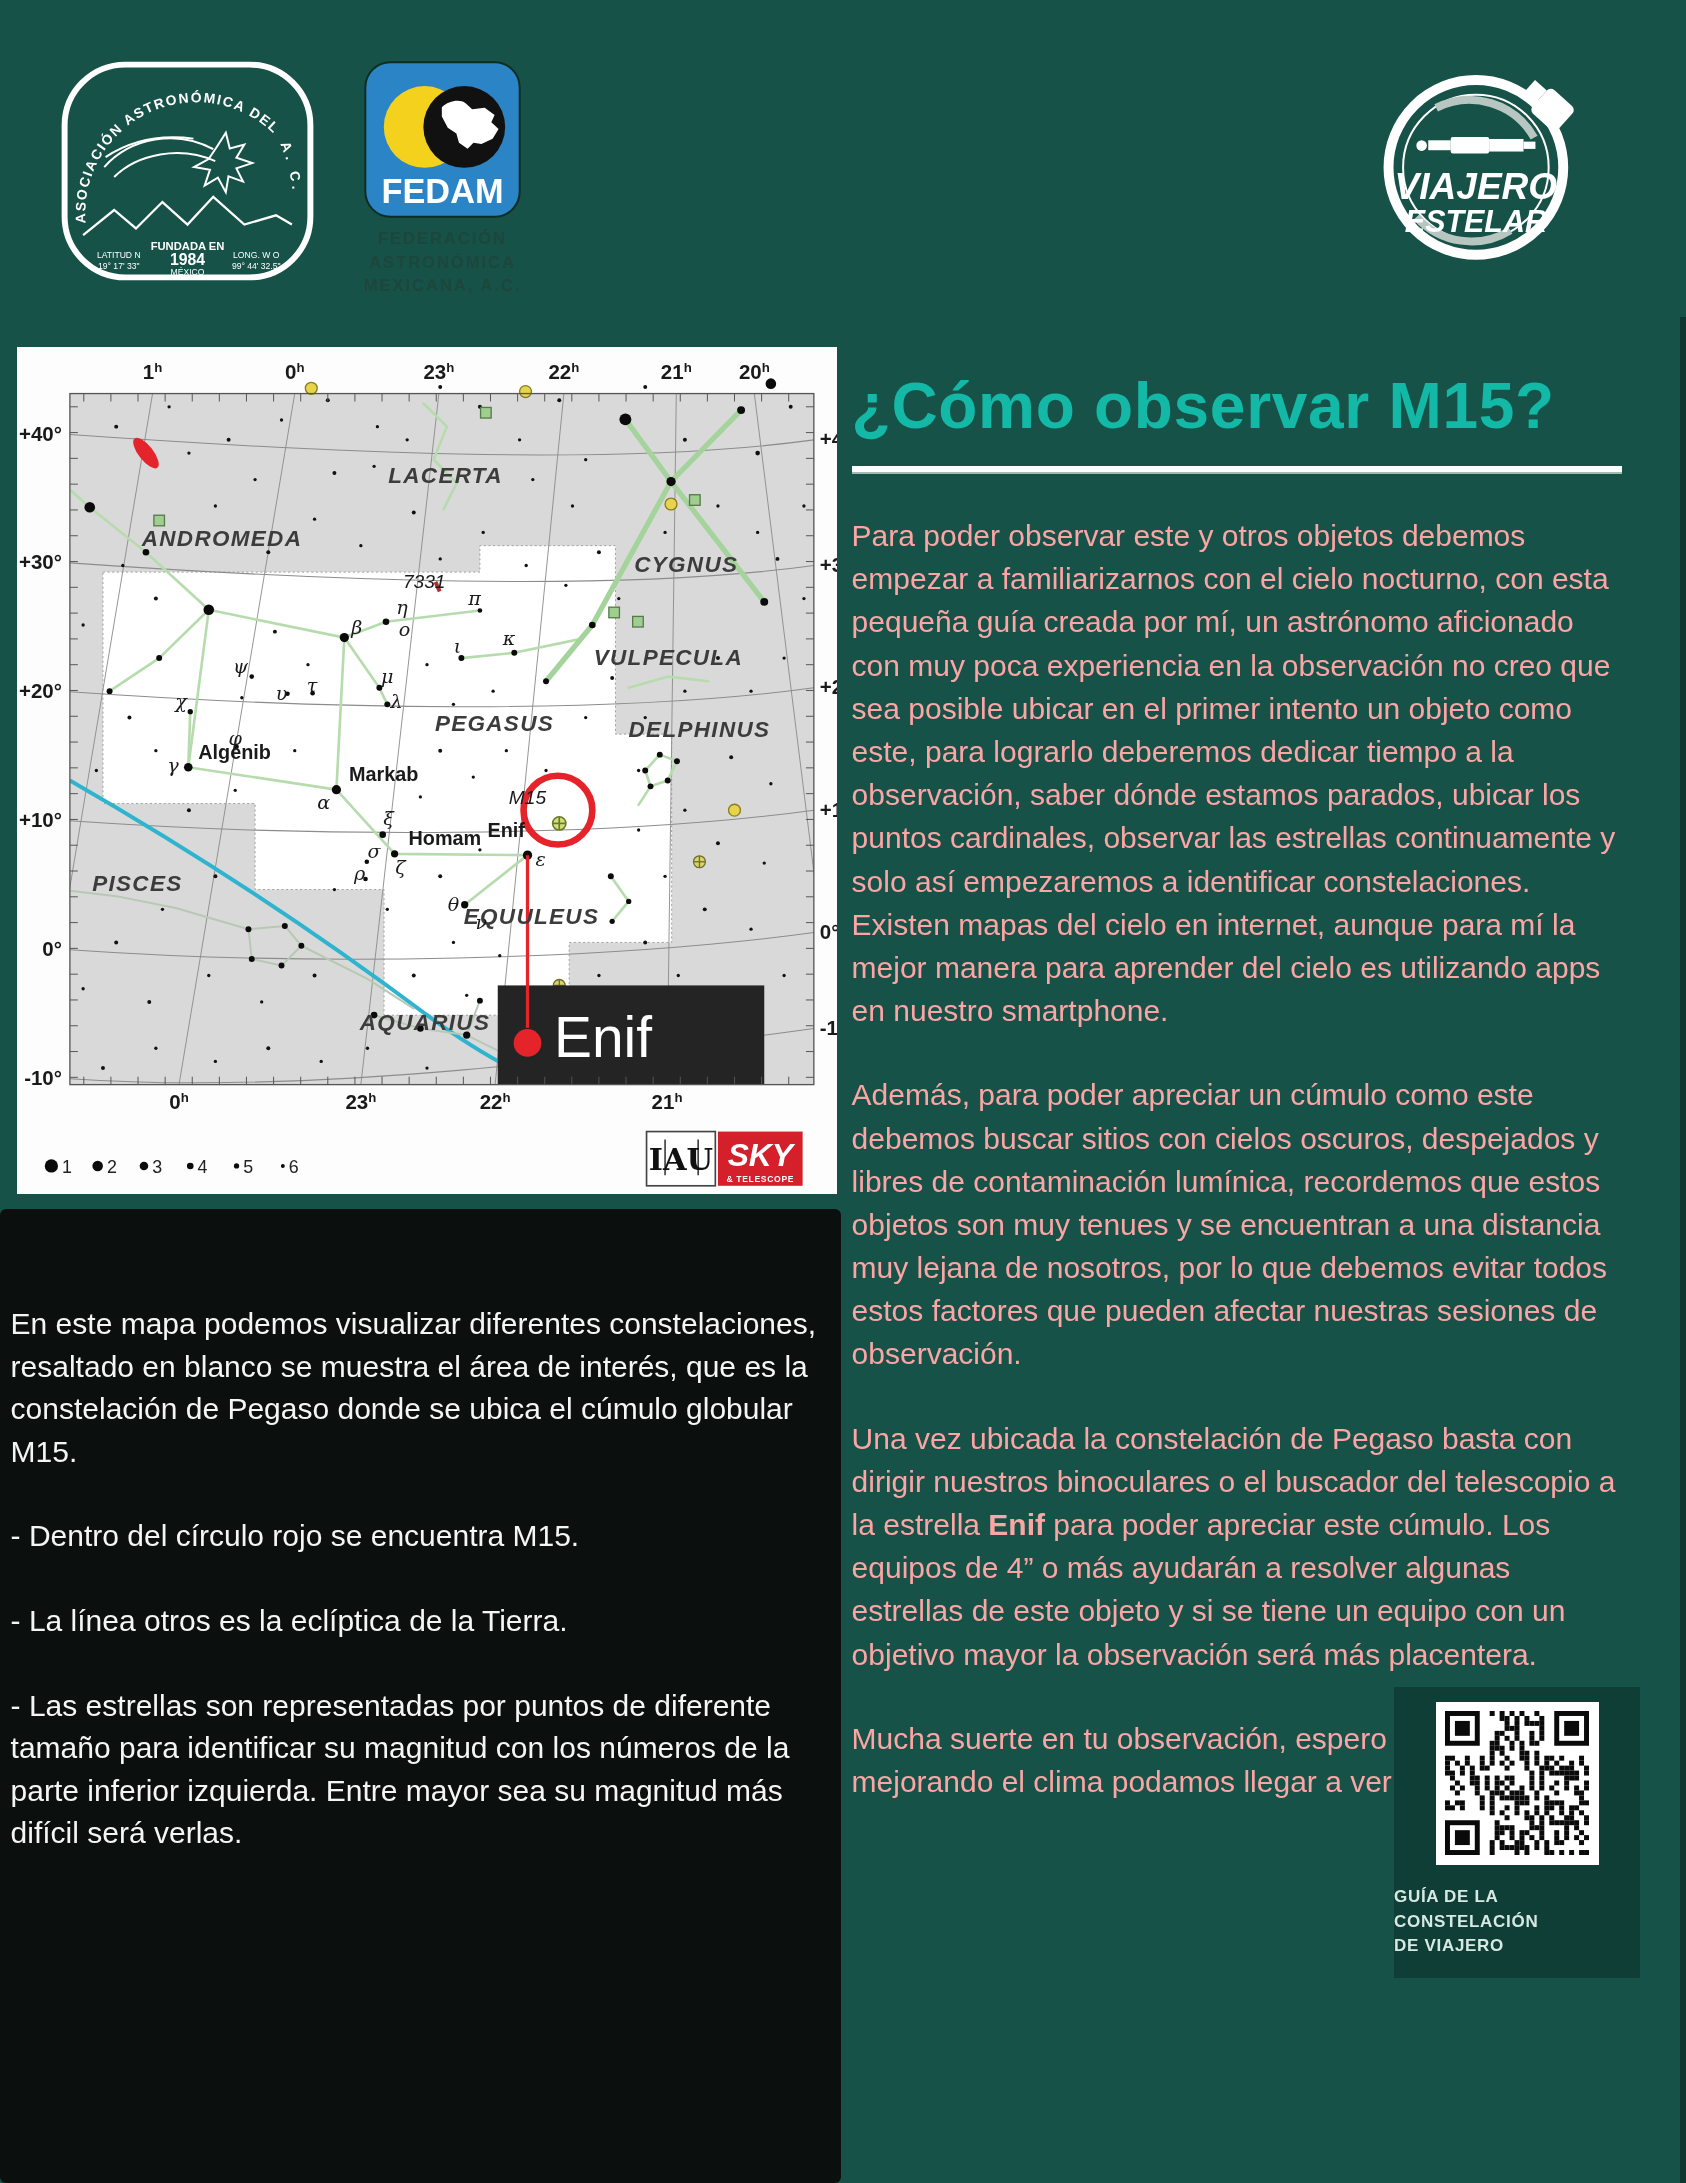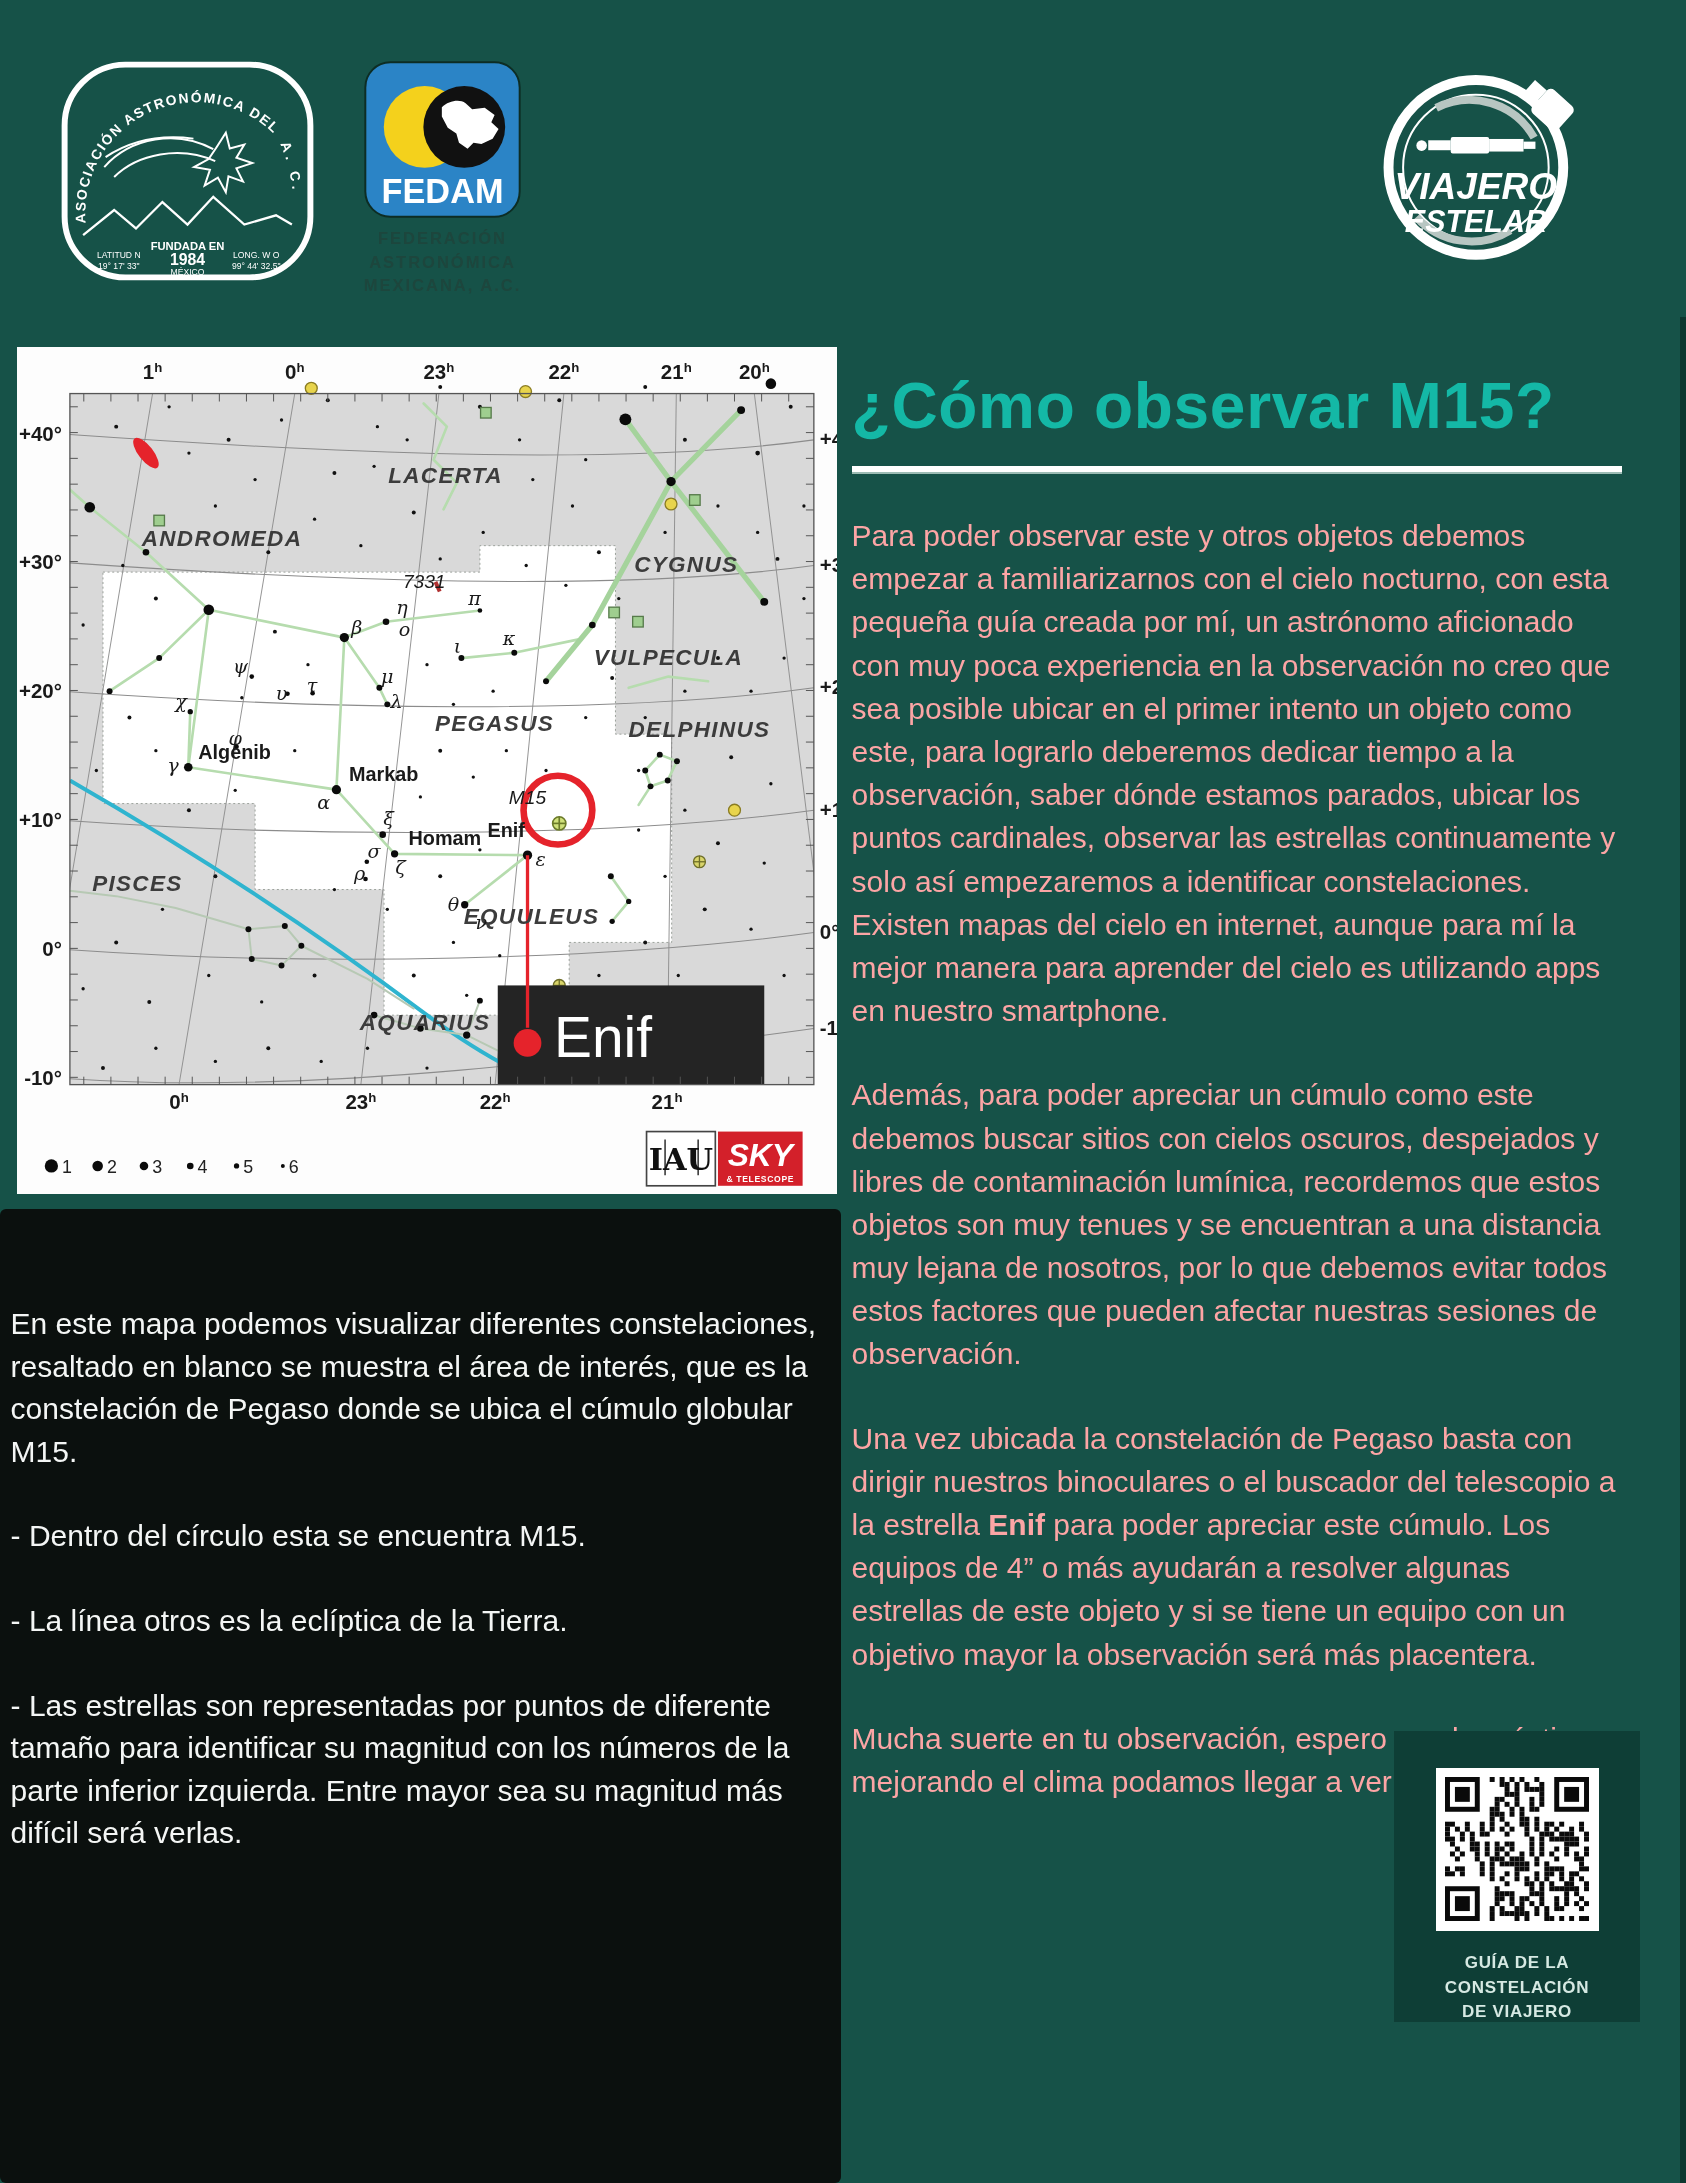--- a/index.html
+++ b/index.html
@@ -29,22 +29,22 @@
   .article {
     position:absolute; left:841px; top:317px; width:839px; height:1866px;
     padding:52px 58px 0 10.6px;
   }
   .article h1 { font-size:64px; font-weight:600; color:#14b8a6; letter-spacing:0.7px; }
   .title-rule { margin-top:22.5px; margin-bottom:40px; height:8.6px; background:#ffffff; border-bottom:2px solid #9dbcb4; }
   .article p { font-size:30px; font-weight:500; line-height:1.44; color:#fca5a5; margin-bottom:41px; }
   .article p strong { font-weight:800; }
   
   .qr-panel {
-    position:absolute; left:1394px; top:1731px; width:246px; height:291px;
-    background:#0e3e36; text-align:center; padding-top:37px;
+    position:absolute; left:1394px; top:1687px; width:246px; height:291px;
+    background:#0e3e36; text-align:left; padding-top:15px;
   }
   .qr-white { width:163px; height:163px; background:#ffffff; margin:0 auto; padding:9.3px; }
   .qr-caption { margin-top:20px; font-size:17px; font-weight:bold; letter-spacing:0.7px; color:#d6e9e3; line-height:1.45; }
   .right-edge { position:absolute; right:0; top:317px; width:6.6px; height:1866px; background:#0d372f; }
   svg text { user-select:none; }
 </style>
 </head>
 <body>
 
 <div class="header">
@@ -545,21 +545,21 @@
       <g>
         <rect x="1060" y="1186" width="128" height="82" fill="#d3202a"></rect>
         <text x="1124" y="1238" text-anchor="middle" font-size="48" font-weight="800" font-style="italic" fill="#ffffff">SKY</text>
         <text x="1124" y="1262" text-anchor="middle" font-size="13" font-weight="700" fill="#ffffff" letter-spacing="1">&amp; TELESCOPE</text>
       </g>
     </svg>
 </div>
 
 <div class="left-black">
   <p>En este mapa podemos visualizar diferentes constelaciones, resaltado en blanco se muestra el área de interés, que es la constelación de Pegaso donde se ubica el cúmulo globular M15.</p>
-  <p>- Dentro del círculo esta se encuentra M15.</p>
+  <p>- Dentro del círculo rojo se encuentra M15.</p>
   <p>- La línea otros es la eclíptica de la Tierra.</p>
   <p>- Las estrellas son representadas por puntos de diferente tamaño para identificar su magnitud con los números de la parte inferior izquierda. Entre mayor sea su magnitud más difícil será verlas.</p>
 
 </div>
 
 <div class="article">
   <h1>¿Cómo observar M15?</h1>
   <div class="title-rule"></div>
   <p>Para poder observar este y otros objetos debemos empezar a familiarizarnos con el cielo nocturno, con esta pequeña guía creada por mí, un astrónomo aficionado con muy poca experiencia en la observación no creo que sea posible ubicar en el primer intento un objeto como este, para lograrlo deberemos dedicar tiempo a la observación, saber dónde estamos parados, ubicar los puntos cardinales, observar las estrellas continuamente y solo así empezaremos a identificar constelaciones. Existen mapas del cielo en internet, aunque para mí la mejor manera para aprender del cielo es utilizando apps en nuestro smartphone.</p>
   <p>Además, para poder apreciar un cúmulo como este debemos buscar sitios con cielos oscuros, despejados y libres de contaminación lumínica, recordemos que estos objetos son muy tenues y se encuentran a una distancia muy lejana de nosotros, por lo que debemos evitar todos estos factores que pueden afectar nuestras sesiones de observación.</p>

